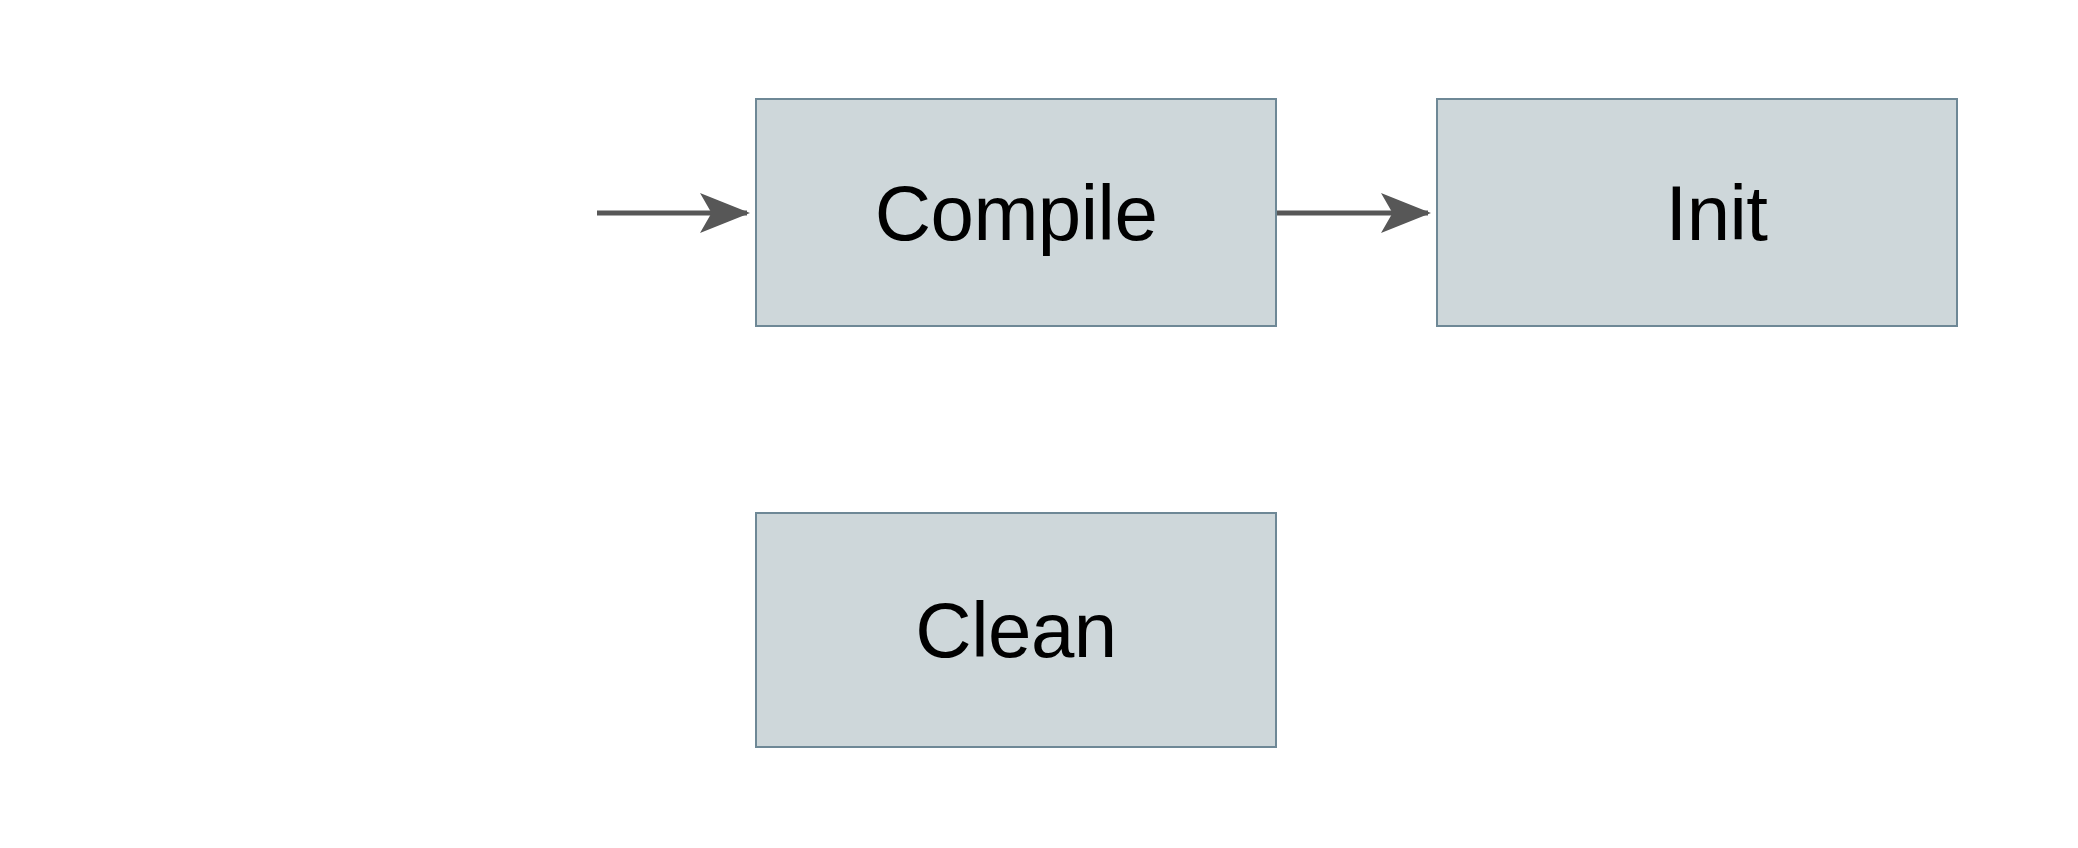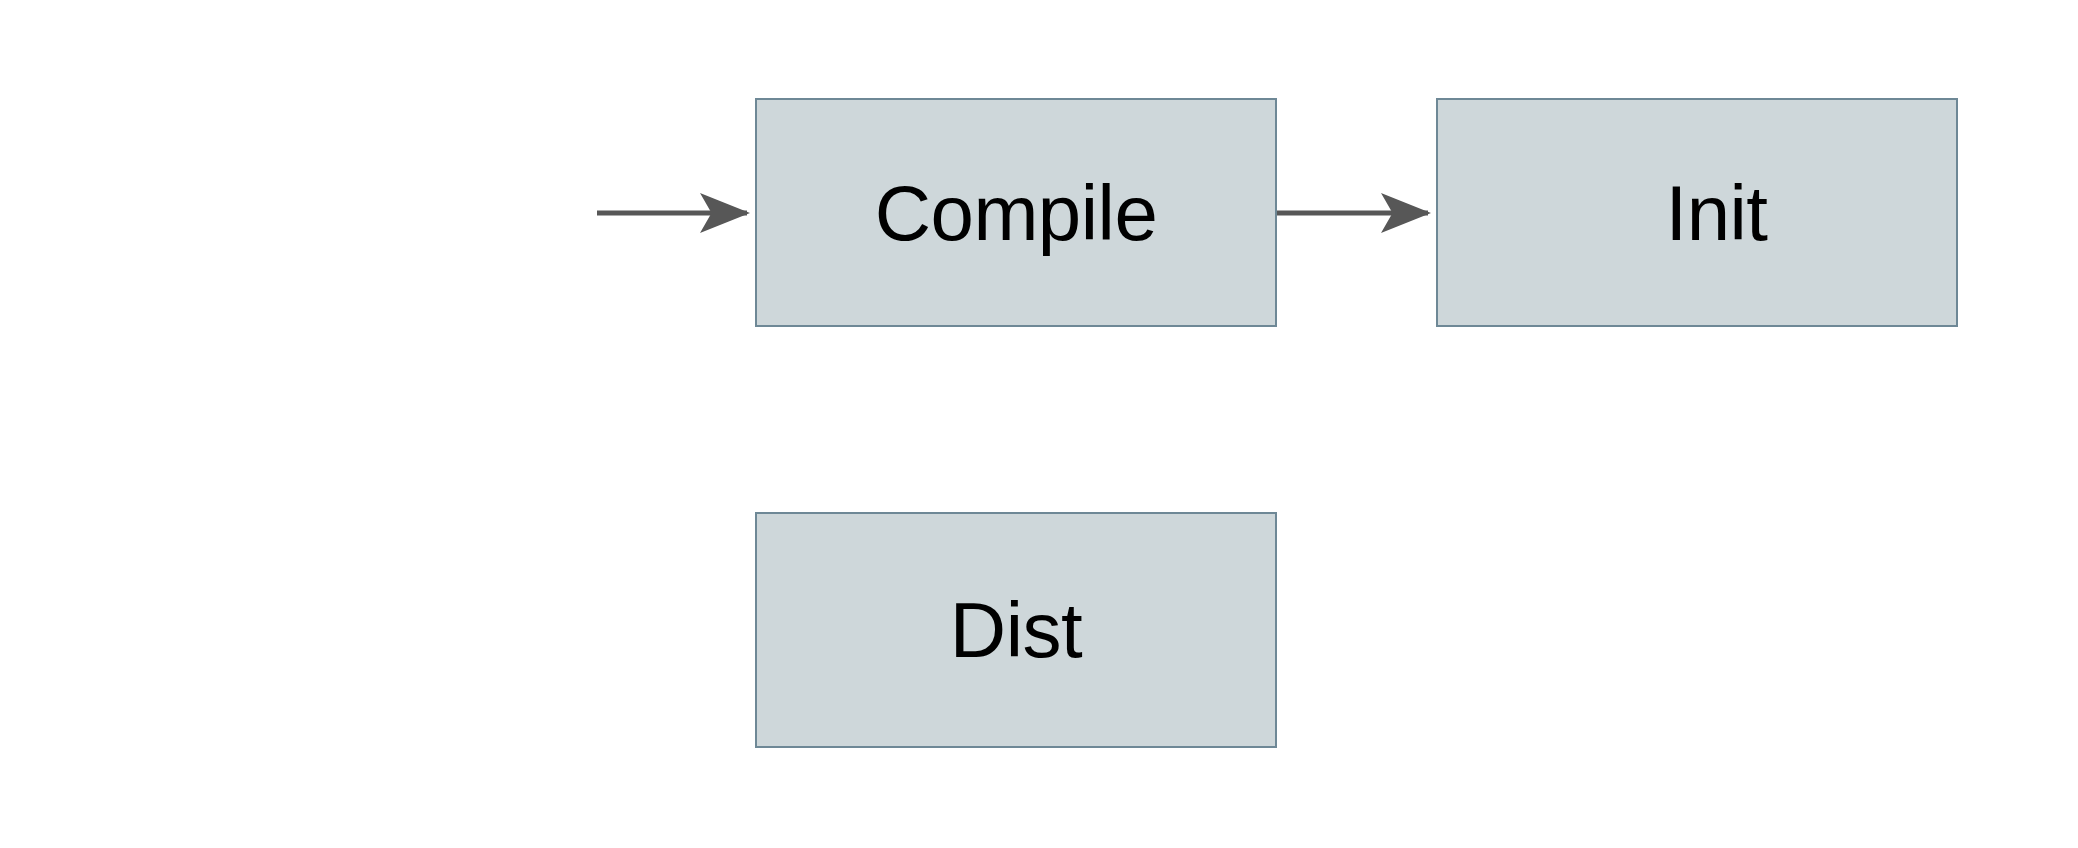--- a/index.html
+++ b/index.html
@@ -86,16 +86,16 @@
 
   <div class="node" id="node-compile" style="left: 755px; top: 98px; width: 522px; height: 229px; background: rgb(206, 215, 218); border-color: rgb(110, 136, 150); border-width: 2px;">
     <span class="node-label" style="color: rgb(0, 0, 0);">Compile</span>
   </div>
 
   <div class="node" id="node-init" style="left: 1436px; top: 98px; width: 522px; height: 229px; background: rgb(206, 215, 218); border-color: rgb(110, 136, 150); border-width: 2px;">
     <span class="node-label" style="color: rgb(0, 0, 0); margin-left: 39px;">Init</span>
   </div>
 
   <div class="node" id="node-clean" style="left: 755px; top: 512px; width: 522px; height: 236px; background: rgb(206, 215, 218); border-color: rgb(110, 136, 150); border-width: 2px;">
-    <span class="node-label" style="color: rgb(0, 0, 0);">Dist</span>
+    <span class="node-label" style="color: rgb(0, 0, 0);">Clean</span>
   </div>
 
 </div>
 
 </body></html>

